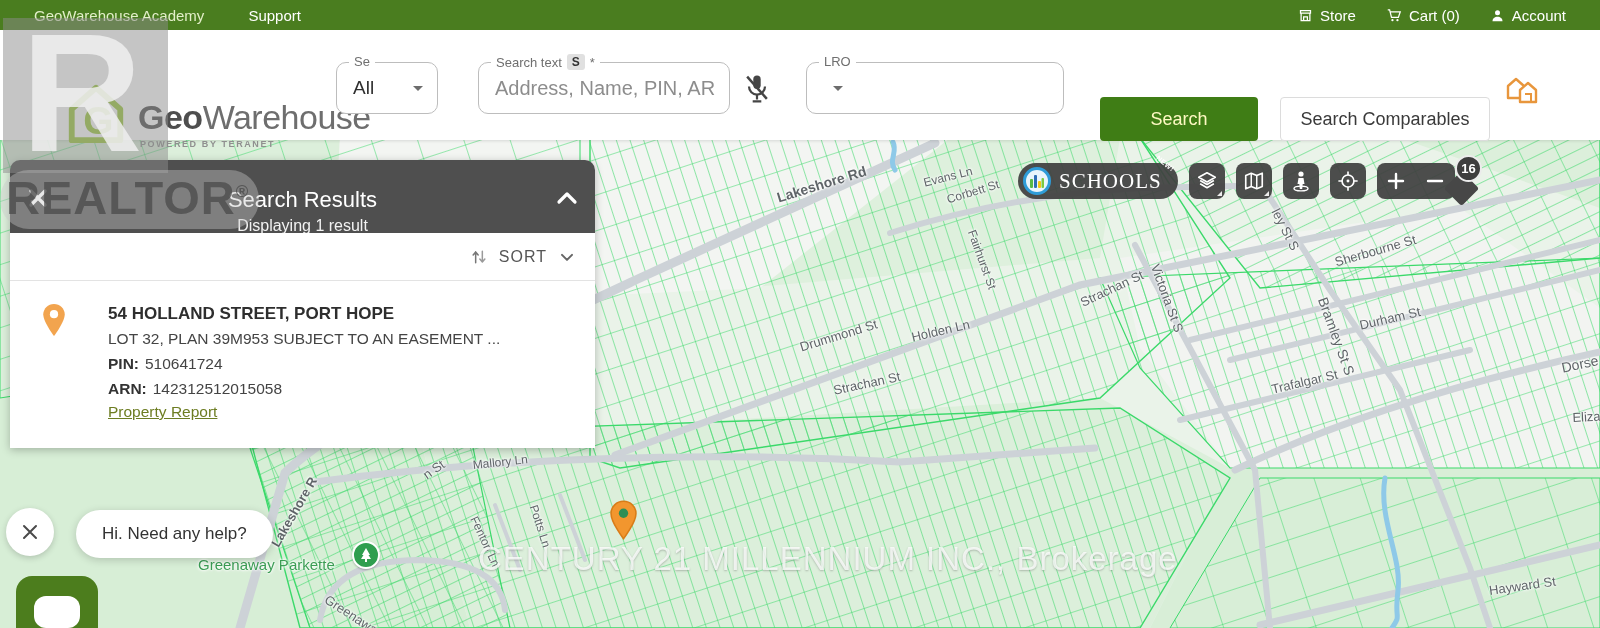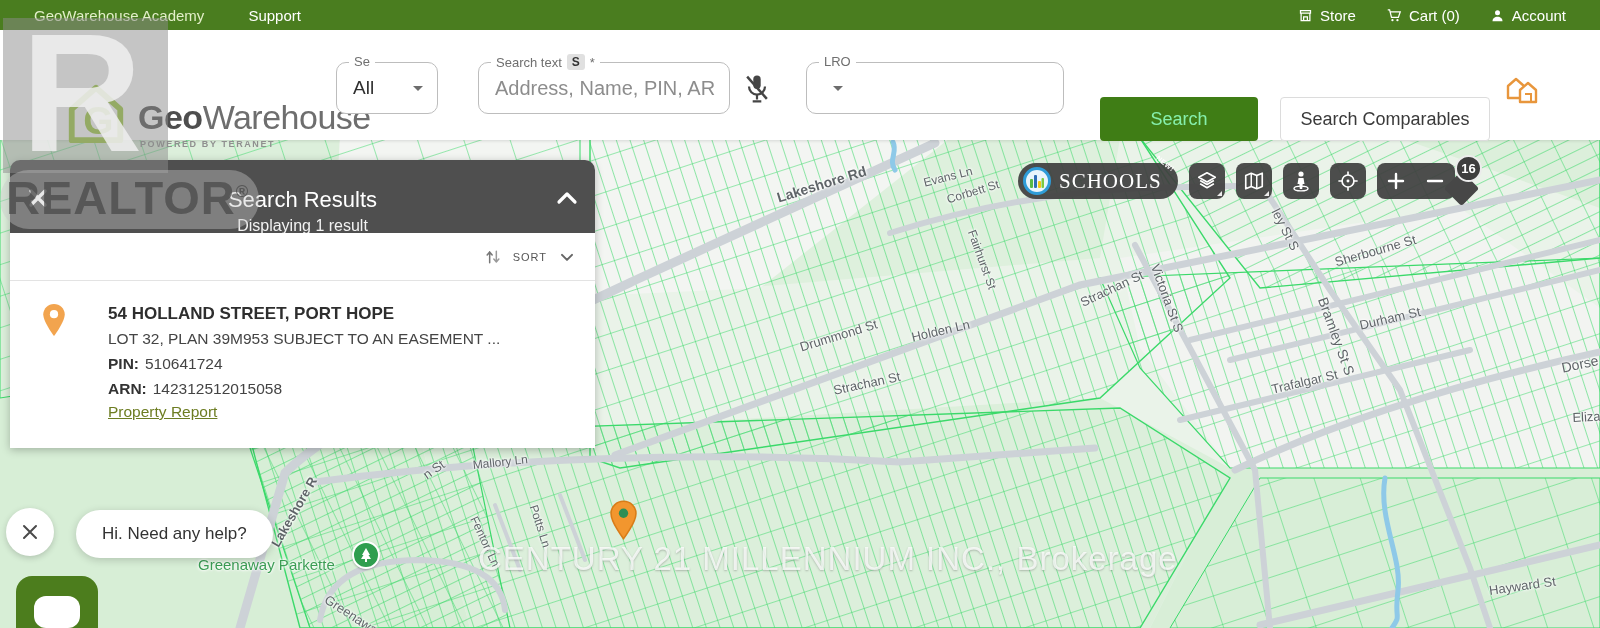--- a/index.html
+++ b/index.html
@@ -34,21 +34,21 @@
   .caret { width:0; height:0; border-left:5px solid transparent; border-right:5px solid transparent;
            border-top:5px solid #6d6d6d; margin-left:10px; }
   .kbd { background:#e0e0e0; color:#333; border-radius:3px; font-size:12px; font-weight:700; padding:1px 5px; }
   .star { color:#6f6f6f; font-size:13px; }
   .field input { border:0; outline:none; width:100%; height:100%; font-size:20px; color:#333; background:transparent;
                  font-family:"Liberation Sans", sans-serif; }
   .field input::placeholder { color:#8d8d8d; opacity:1; }
 
   .btn { position:absolute; display:flex; align-items:center; justify-content:center; border-radius:4px;
          font-size:18px; cursor:pointer; }
-  .btn.search { left:1100px; top:67px; width:158px; height:44px; background:#3f7d15; color:#86efac; }
+  .btn.search { left:1100px; top:67px; width:158px; height:44px; background:#3f7d15; color:#fef9c3; }
   .btn.compar { left:1280px; top:67px; width:210px; height:44px; background:#fff; color:#3a3a3a; border:1px solid #dcdcdc; }
   .ico-btn { position:absolute; cursor:pointer; }
 
   
   .map-wrap { position:absolute; left:0; top:138px; width:1600px; height:490px; background:#eef4ed; z-index:1; }
   .street-label { position:absolute; font-size:13px; color:#5f6468; white-space:nowrap; transform-origin:0 0;
                   text-shadow:0 0 2px #fff, 0 0 3px #fff, 0 0 4px #fff; pointer-events:none; }
   .century { position:absolute; left:478px; top:540px; font-size:33px; letter-spacing:1px; color:rgba(255,255,255,0.78);
              text-shadow:0 1px 2px rgba(110,120,110,0.45); white-space:nowrap; z-index:4; pointer-events:none; }
   .map-pin { position:absolute; left:610px; top:500px; width:27px; height:40px; z-index:5; }
@@ -78,21 +78,21 @@
   
   .panel { position:absolute; left:10px; top:160px; width:585px; height:288px; z-index:10;
            box-shadow:0 2px 8px rgba(0,0,0,.25); border-radius:10px 10px 0 0; }
   .panel-head { position:absolute; left:0; top:0; width:585px; height:73px; background:#4f4f4f; border-radius:10px 10px 0 0; }
   .panel-title { text-align:center; color:#fff; font-size:22px; padding-top:27px; }
   .panel-sub { text-align:center; color:#f2f2f2; font-size:16px; margin-top:4px; }
   .panel-close { position:absolute; left:14px; top:24px; width:28px; height:28px; cursor:pointer; }
   .panel-collapse { position:absolute; right:14px; top:24px; width:28px; height:28px; cursor:pointer; }
   .sortbar { position:absolute; left:0; top:73px; width:585px; height:48px; background:#fff; border-bottom:1px solid #e3e3e3;
              display:flex; align-items:center; justify-content:flex-end; padding-right:18px; gap:10px; cursor:pointer; }
-  .sort-label { font-size:11px; color:#555; letter-spacing:1px; }
+  .sort-label { font-size:16px; color:#555; letter-spacing:1px; }
   .result { position:absolute; left:0; top:121px; width:585px; height:167px; background:#fff; }
   .result-pin { position:absolute; left:32px; top:22px; width:24px; height:34px; }
   .result-body { position:absolute; left:98px; top:20px; right:20px; }
   .r-title { font-size:17px; font-weight:700; color:#2e2e2e; line-height:25px; }
   .r-line { font-size:15.5px; color:#444; line-height:25px; }
   .r-line b { color:#333; }
   .r-line .val { margin-left:6px; }
   .r-link { display:inline-block; margin-top:2px; font-size:15.5px; color:#6d7d22; text-decoration:underline; cursor:pointer; }
 
   

